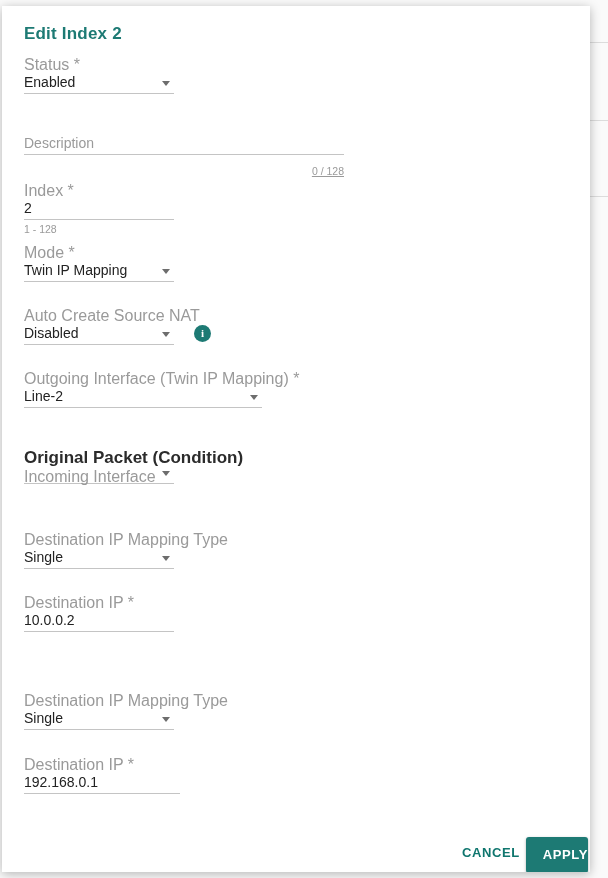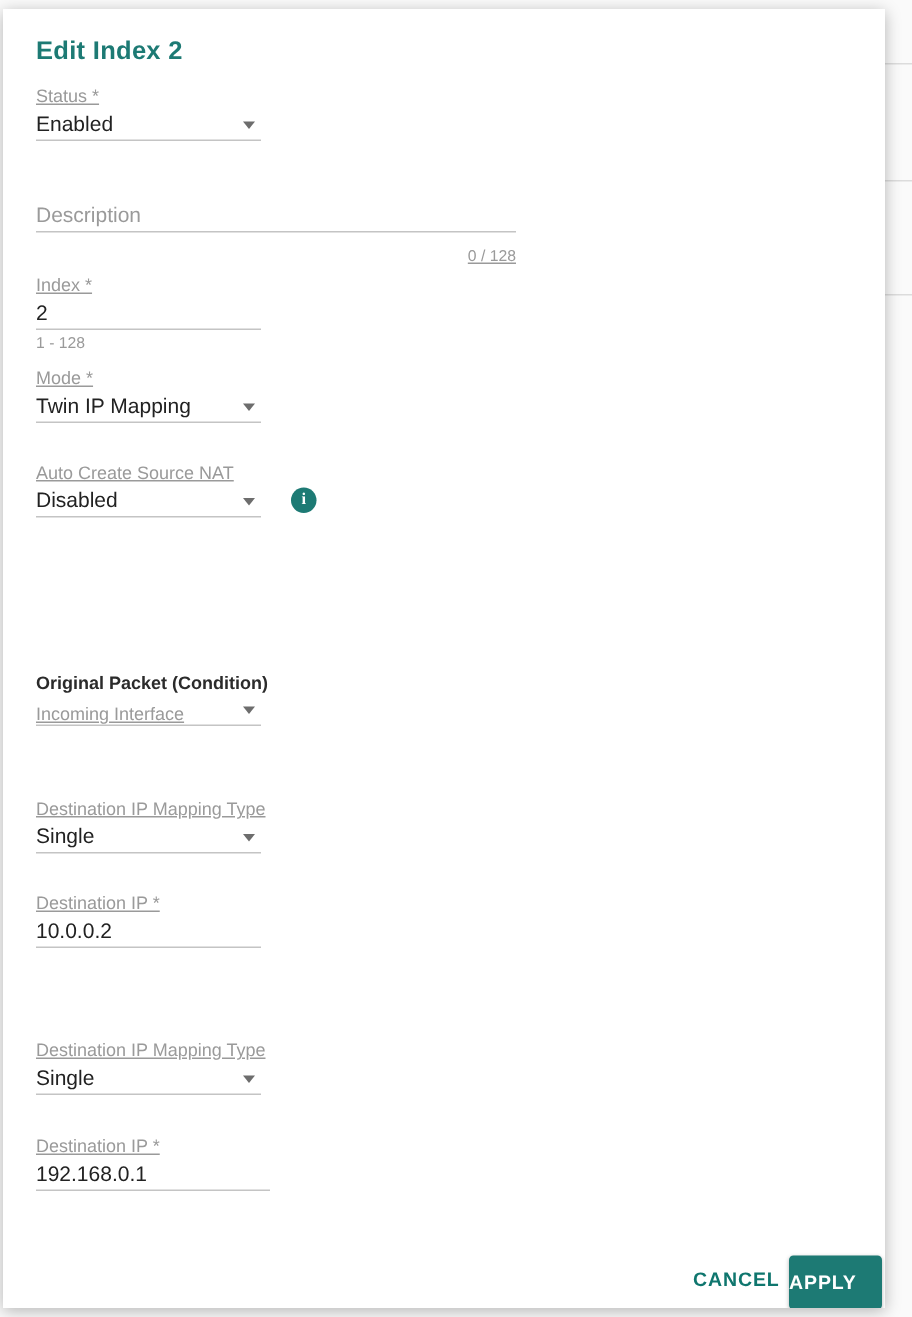--- a/index.html
+++ b/index.html
@@ -48,25 +48,24 @@
     font-weight: bold;
     color: #1d7a74;
     letter-spacing: 0.2px;
   }
 
   .field {
     position: absolute;
     left: 22px;
   }
   .label {
-    font-size: 12px;
+    font-size: 16px;
     color: #9a9a9a;
     line-height: 13px;
     white-space: nowrap;
-    text-decoration: underline;
   }
   .value {
     font-size: 14px;
     color: #222222;
     line-height: 22px;
     white-space: nowrap;
   }
   .value.placeholder {
     color: #9a9a9a;
   }
@@ -91,21 +90,21 @@
   .counter {
     position: absolute;
     font-size: 10.5px;
     color: #9a9a9a;
     text-align: right;
     text-decoration: underline;
   }
   .section-title {
     position: absolute;
     left: 22px;
-    font-size: 12px;
+    font-size: 17px;
     font-weight: bold;
     color: #2b2b2b;
   }
   .info-badge {
     position: absolute;
     width: 17px;
     height: 17px;
     border-radius: 50%;
     background: #1d7a74;
     color: #ffffff;
@@ -129,21 +128,21 @@
     color: #ffffff;
     font-size: 13px;
     font-weight: bold;
     letter-spacing: 0.6px;
     border: none;
     border-radius: 3px;
     padding: 0;
     width: 62px;
     height: 36px;
     line-height: 32px;
-    text-align: left;
+    text-align: right;
     box-shadow: 0 1px 3px rgba(0,0,0,0.3);
     cursor: pointer;
     font-family: "Liberation Sans", sans-serif;
   }
 </style>
 </head>
 <body>
 
 <div id="page">
 
@@ -184,20 +183,26 @@
     </div>
 
     <div class="field" style="top:240px; width:150px;">
       <div class="label">Mode *</div>
       <div class="value">Twin IP Mapping</div>
       <div class="underline"></div>
       <div class="caret"></div>
     </div>
     <div class="info-badge" style="left:192px; top:319px;">i</div>
 
+    <div class="field" style="top:366px; width:238px;">
+      <div class="label">Outgoing Interface (Twin IP Mapping) *</div>
+      <div class="value">Line-2</div>
+      <div class="underline"></div>
+      <div class="caret"></div>
+    </div>
 
     <div class="section-title" style="top:442px;">Original Packet (Condition)</div>
 
     <div class="field" style="top:464px; width:150px;">
       <div class="label">Incoming Interface</div>
       <div class="underline"></div>
       <div class="caret"></div>
     </div>
 
     <div class="field" style="top:527px; width:150px;">

